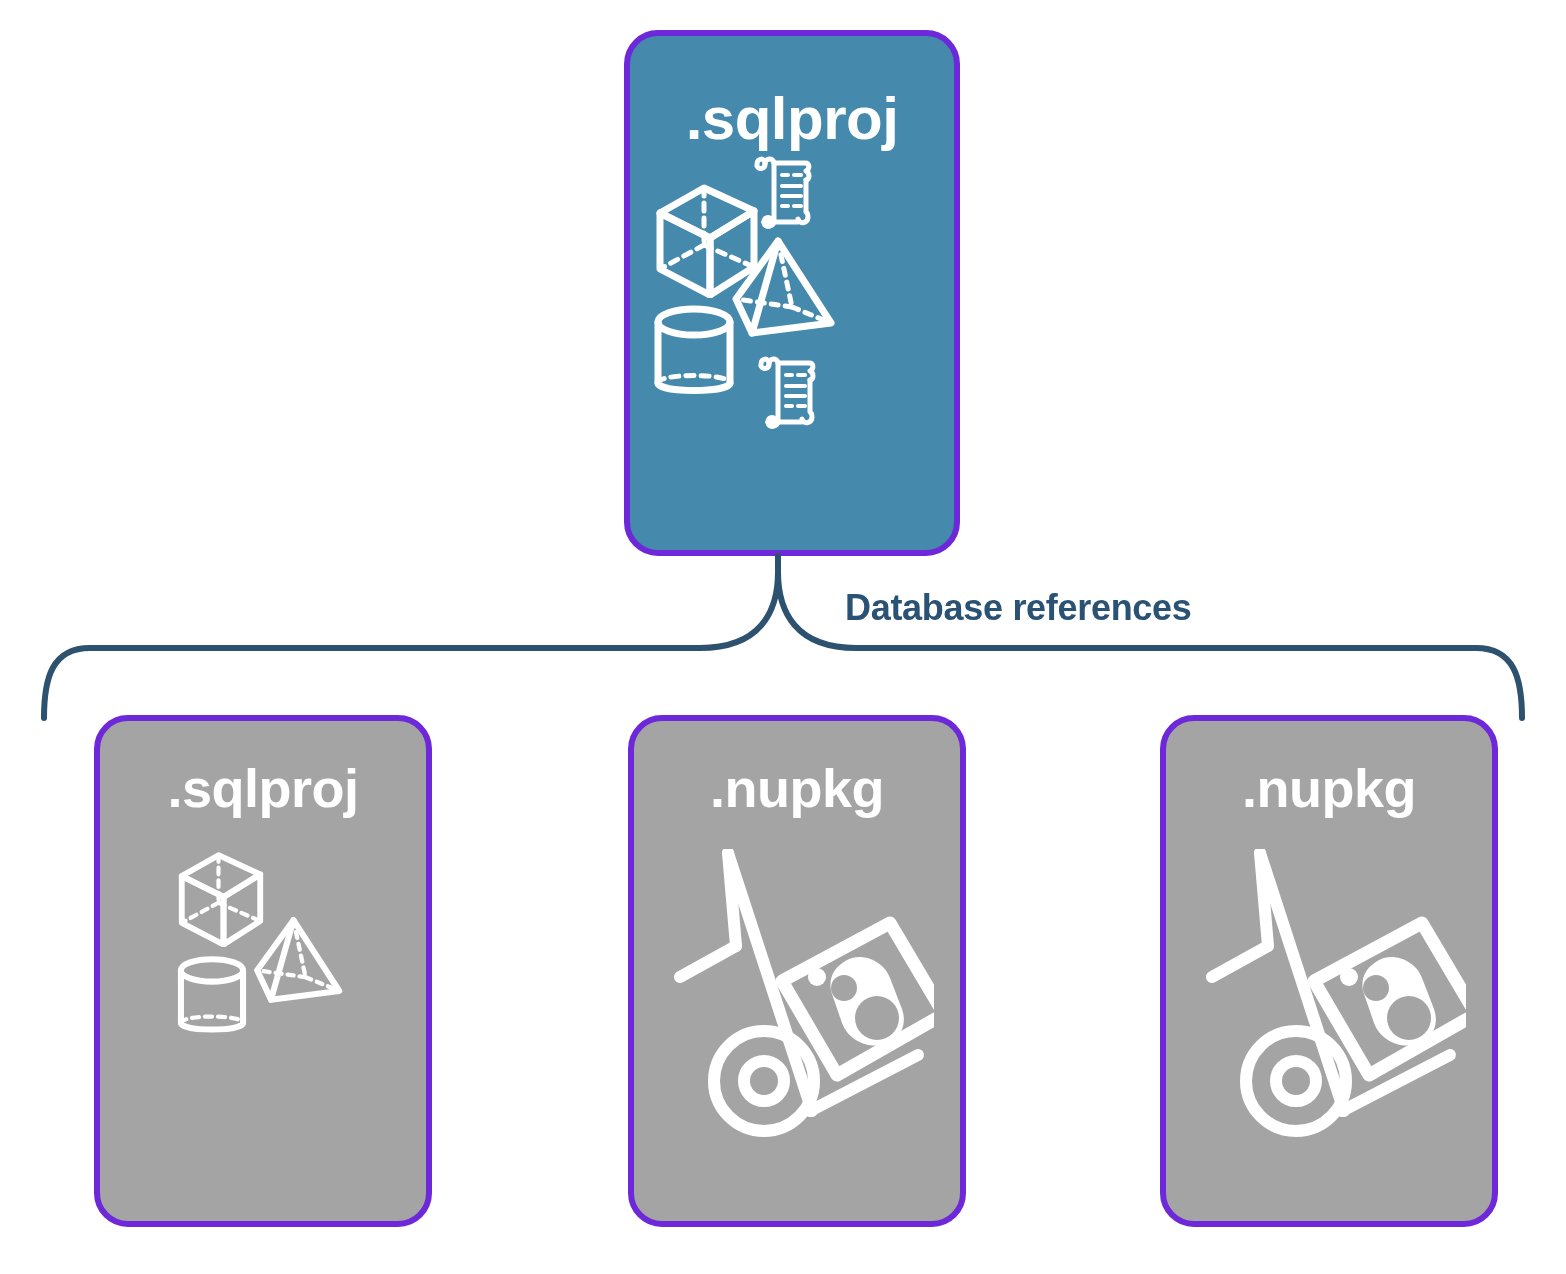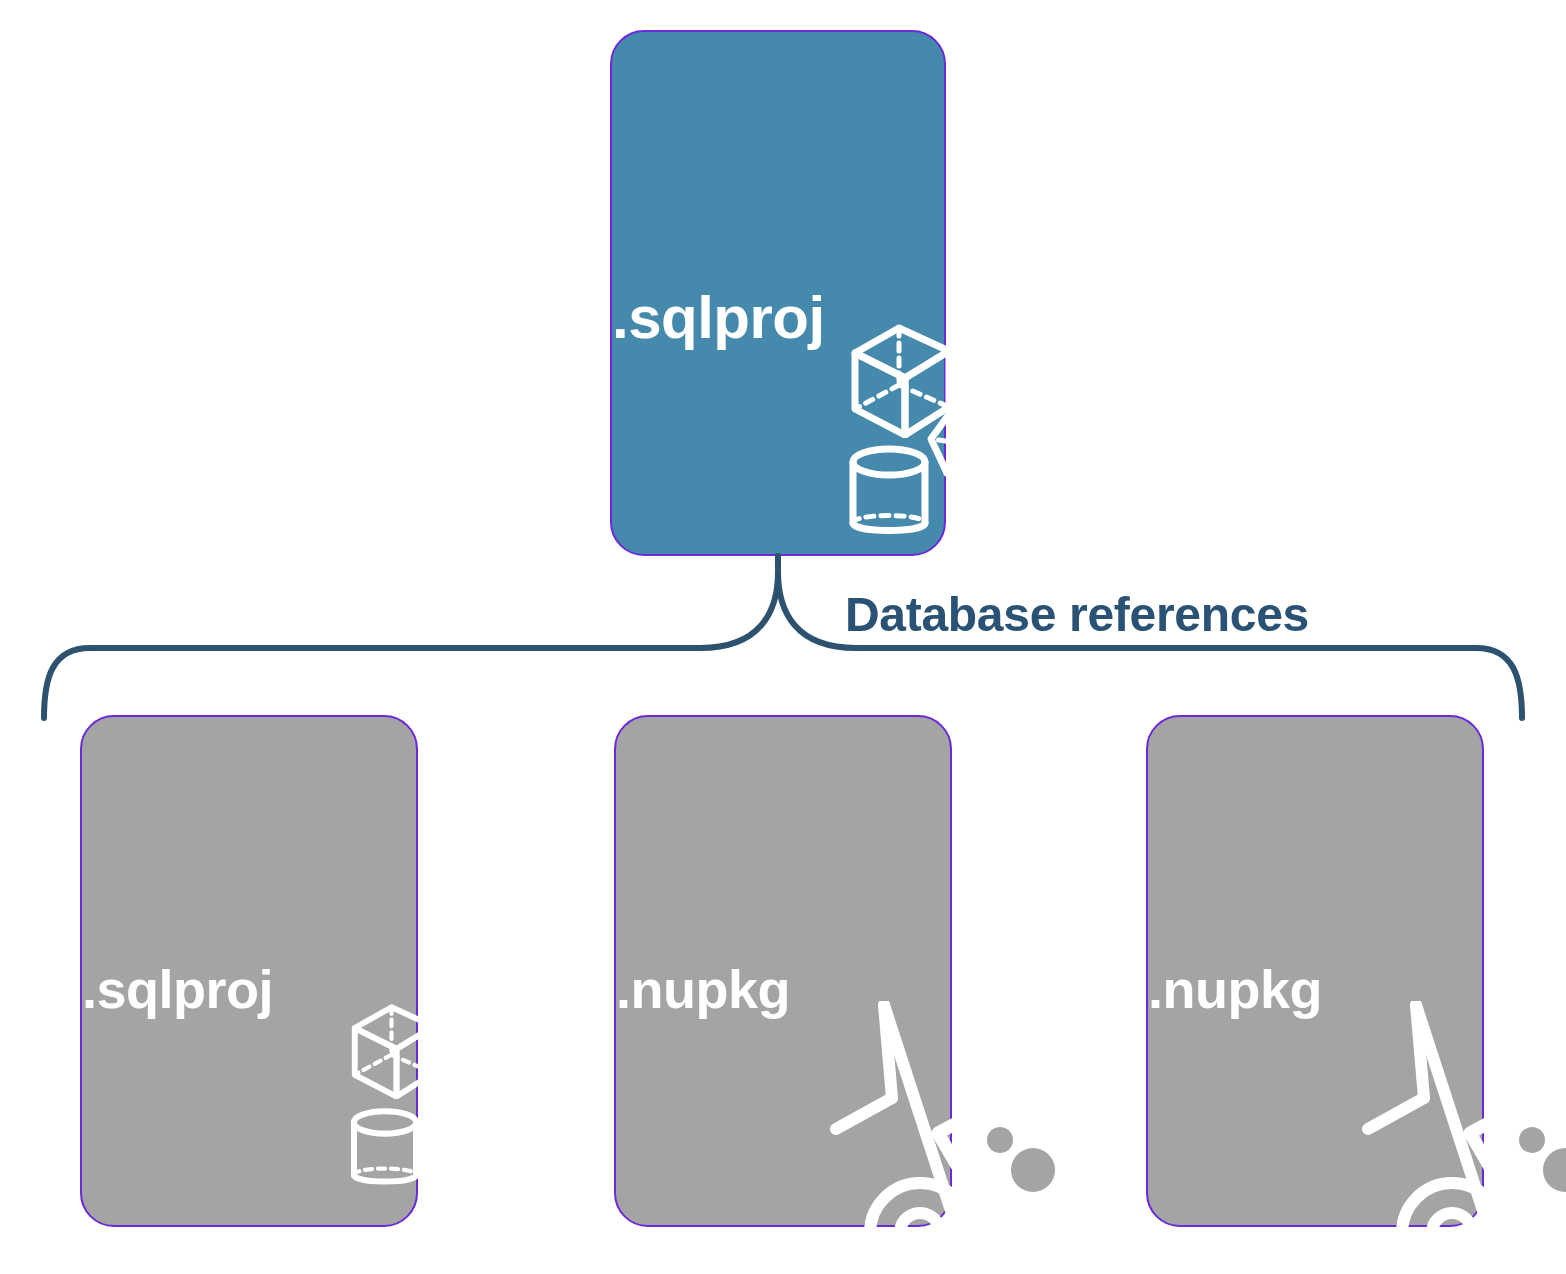--- a/index.html
+++ b/index.html
@@ -13,25 +13,26 @@
   #canvas {
     position: relative;
     width: 1566px;
     height: 1274px;
     background: #ffffff;
     overflow: hidden;
   }
   .node {
     position: absolute;
     border-radius: 34px;
-    border: 2px solid #6d28d9;
+    border: 6px solid #6d28d9;
     box-sizing: border-box;
     display: flex;
-    flex-direction: row;
+    flex-direction: column;
     align-items: center;
+    margin-left: 14px;
   }
   .node-title {
     color: #ffffff;
     font-weight: bold;
     letter-spacing: -0.5px;
     user-select: none;
   }
   #node-root {
     left: 610px;
     top: 30px;
@@ -73,21 +74,21 @@
     top: 520px;
     width: 1566px;
     height: 230px;
     pointer-events: none;
   }
 
   #bracket-label {
     position: absolute;
     left: 845px;
     top: 587px;
-    font-size: 48px;
+    font-size: 36px;
     font-weight: bold;
     color: #2A5274;
     white-space: nowrap;
     letter-spacing: -0.3px;
     user-select: none;
     text-align: center;
   }
 </style>
 </head>
 <body>

